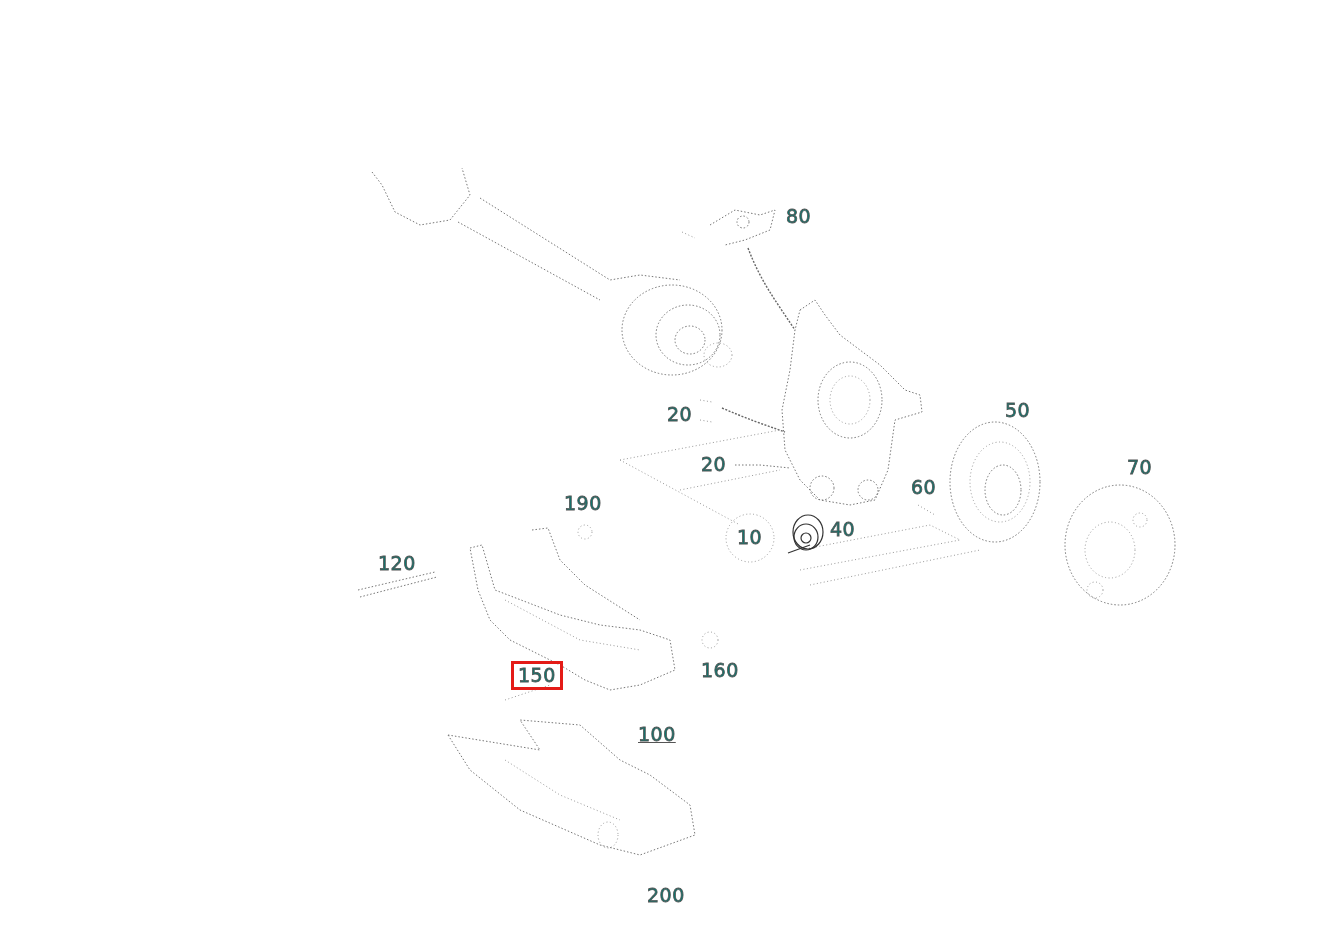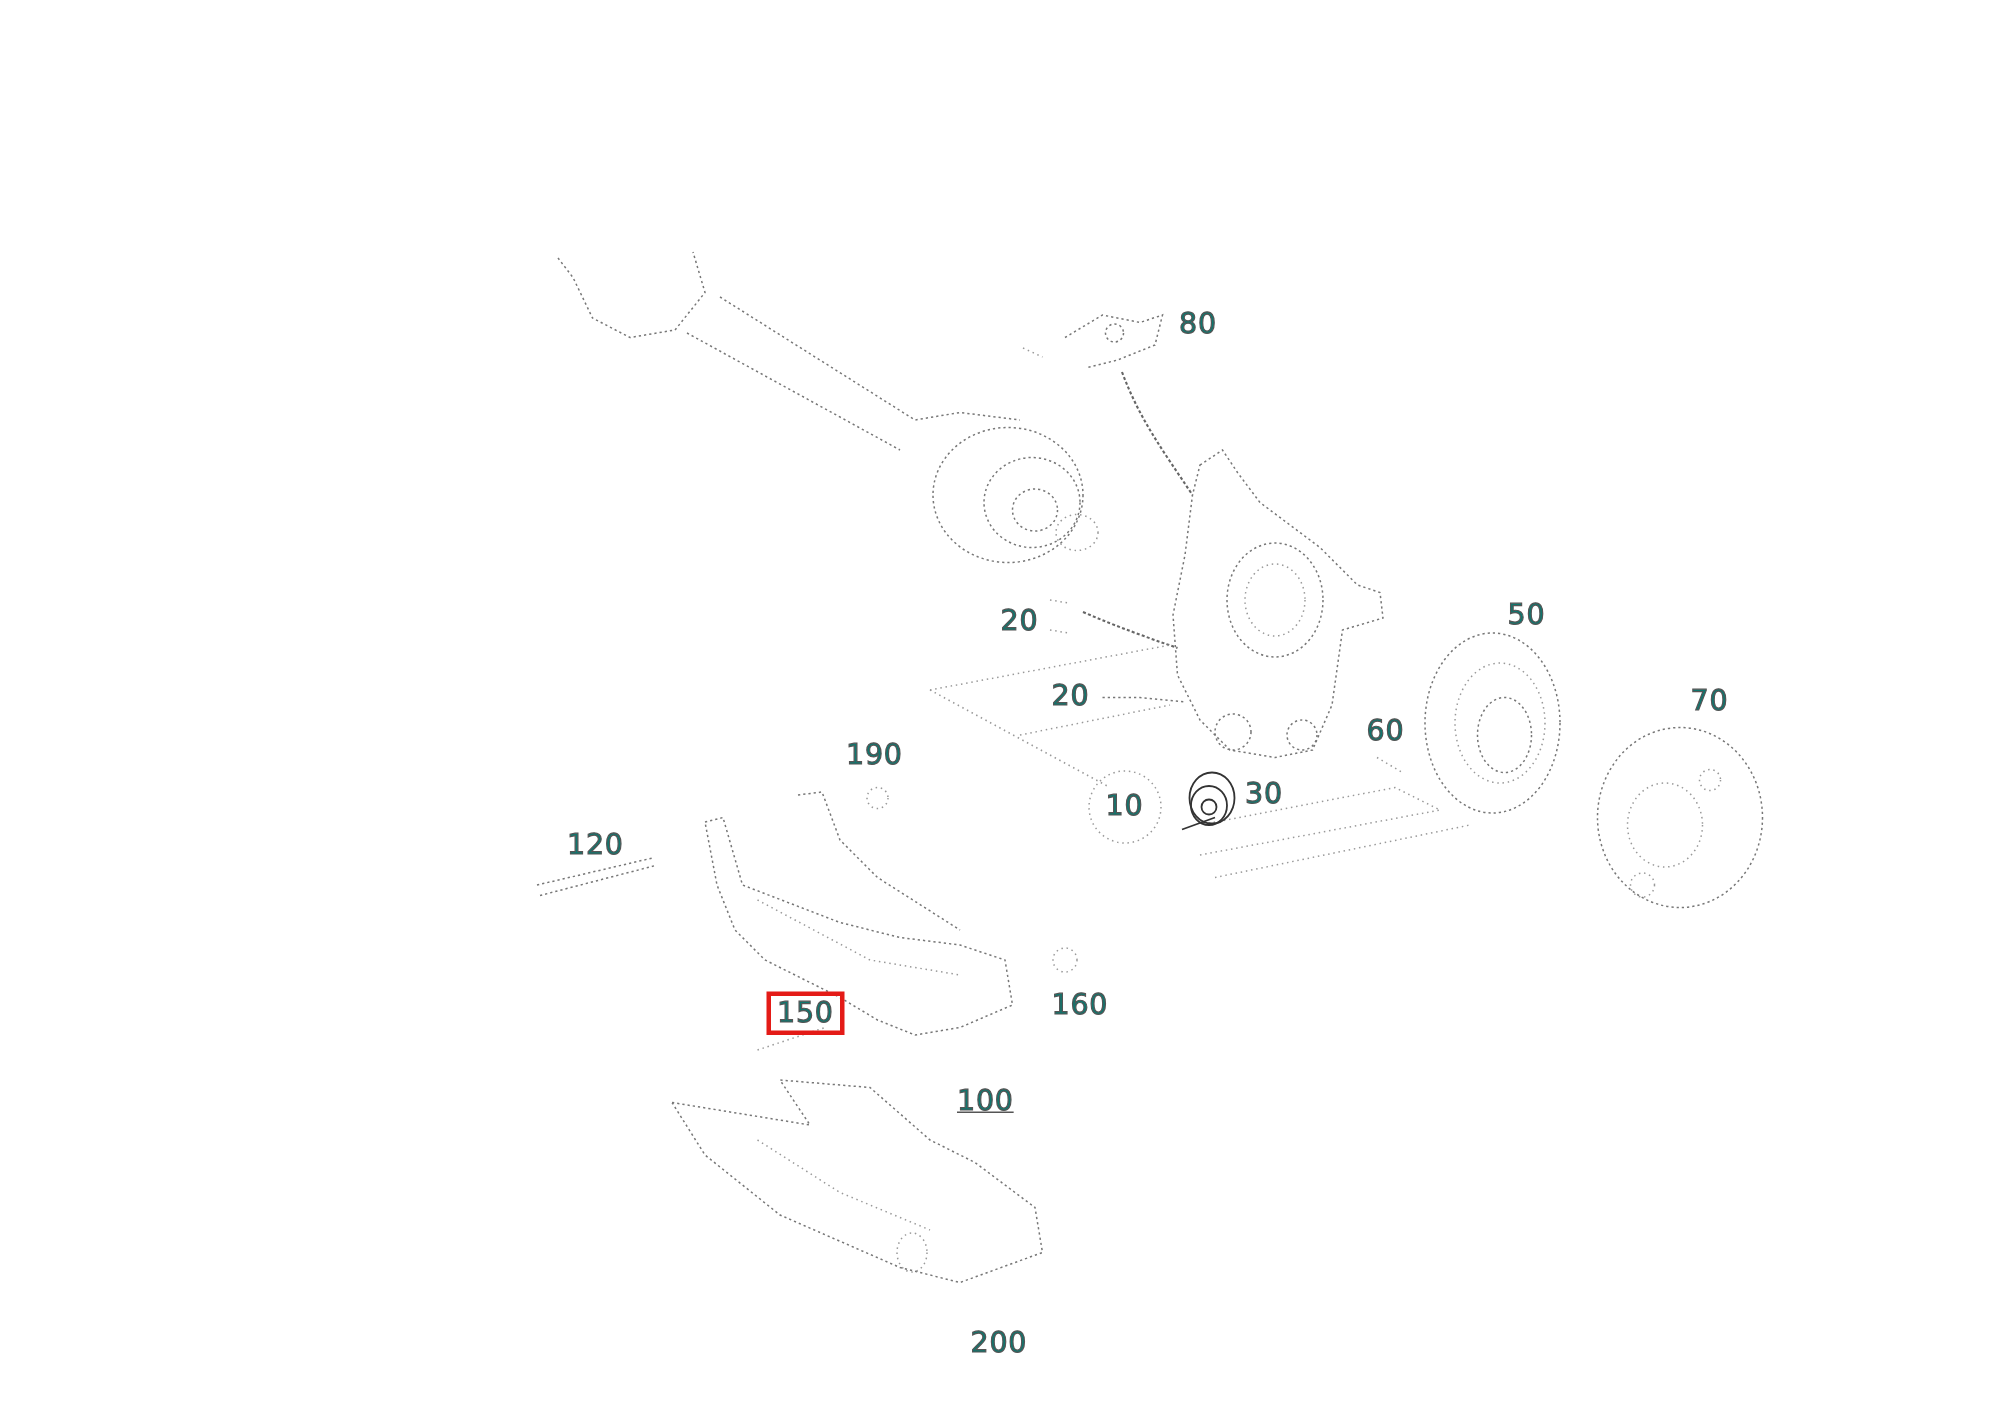--- a/index.html
+++ b/index.html
@@ -94,21 +94,21 @@
     <path class="d2" d="M505,700 L550,685"></path>
 
     <g>
       <path class="d" d="M448,735 L540,750 L520,720 L580,725 L620,760 L650,775 L690,805 L695,835 L640,855 L600,845 L520,810 L470,770 Z"></path>
       <path class="d2" d="M505,760 L560,795 L620,820"></path>
       <ellipse class="d2" cx="608" cy="835" rx="10" ry="13"></ellipse>
     </g>
   </svg>
 
   <span class="callout" style="left:737px;top:528px;text-align:right;">10</span>
-  <span class="callout" style="left:830px;top:520px;">30</span>
+  <span class="callout" style="left:830px;top:520px;">40</span>
   <span class="callout" style="left:701px;top:455px;">20</span>
   <span class="callout" style="left:667px;top:405px;">20</span>
   <span class="callout" style="left:1005px;top:401px;">50</span>
   <span class="callout" style="left:911px;top:478px;">60</span>
   <span class="callout" style="left:1127px;top:458px;">70</span>
   <span class="callout" style="left:786px;top:207px;">80</span>
   <span class="callout" style="left:638px;top:725px;text-decoration:underline;">100</span>
   <span class="callout" style="left:378px;top:554px;">120</span>
   <span class="callout" style="left:564px;top:494px;">190</span>
   <span class="callout highlight" style="left:488px;top:666px;">150</span>

